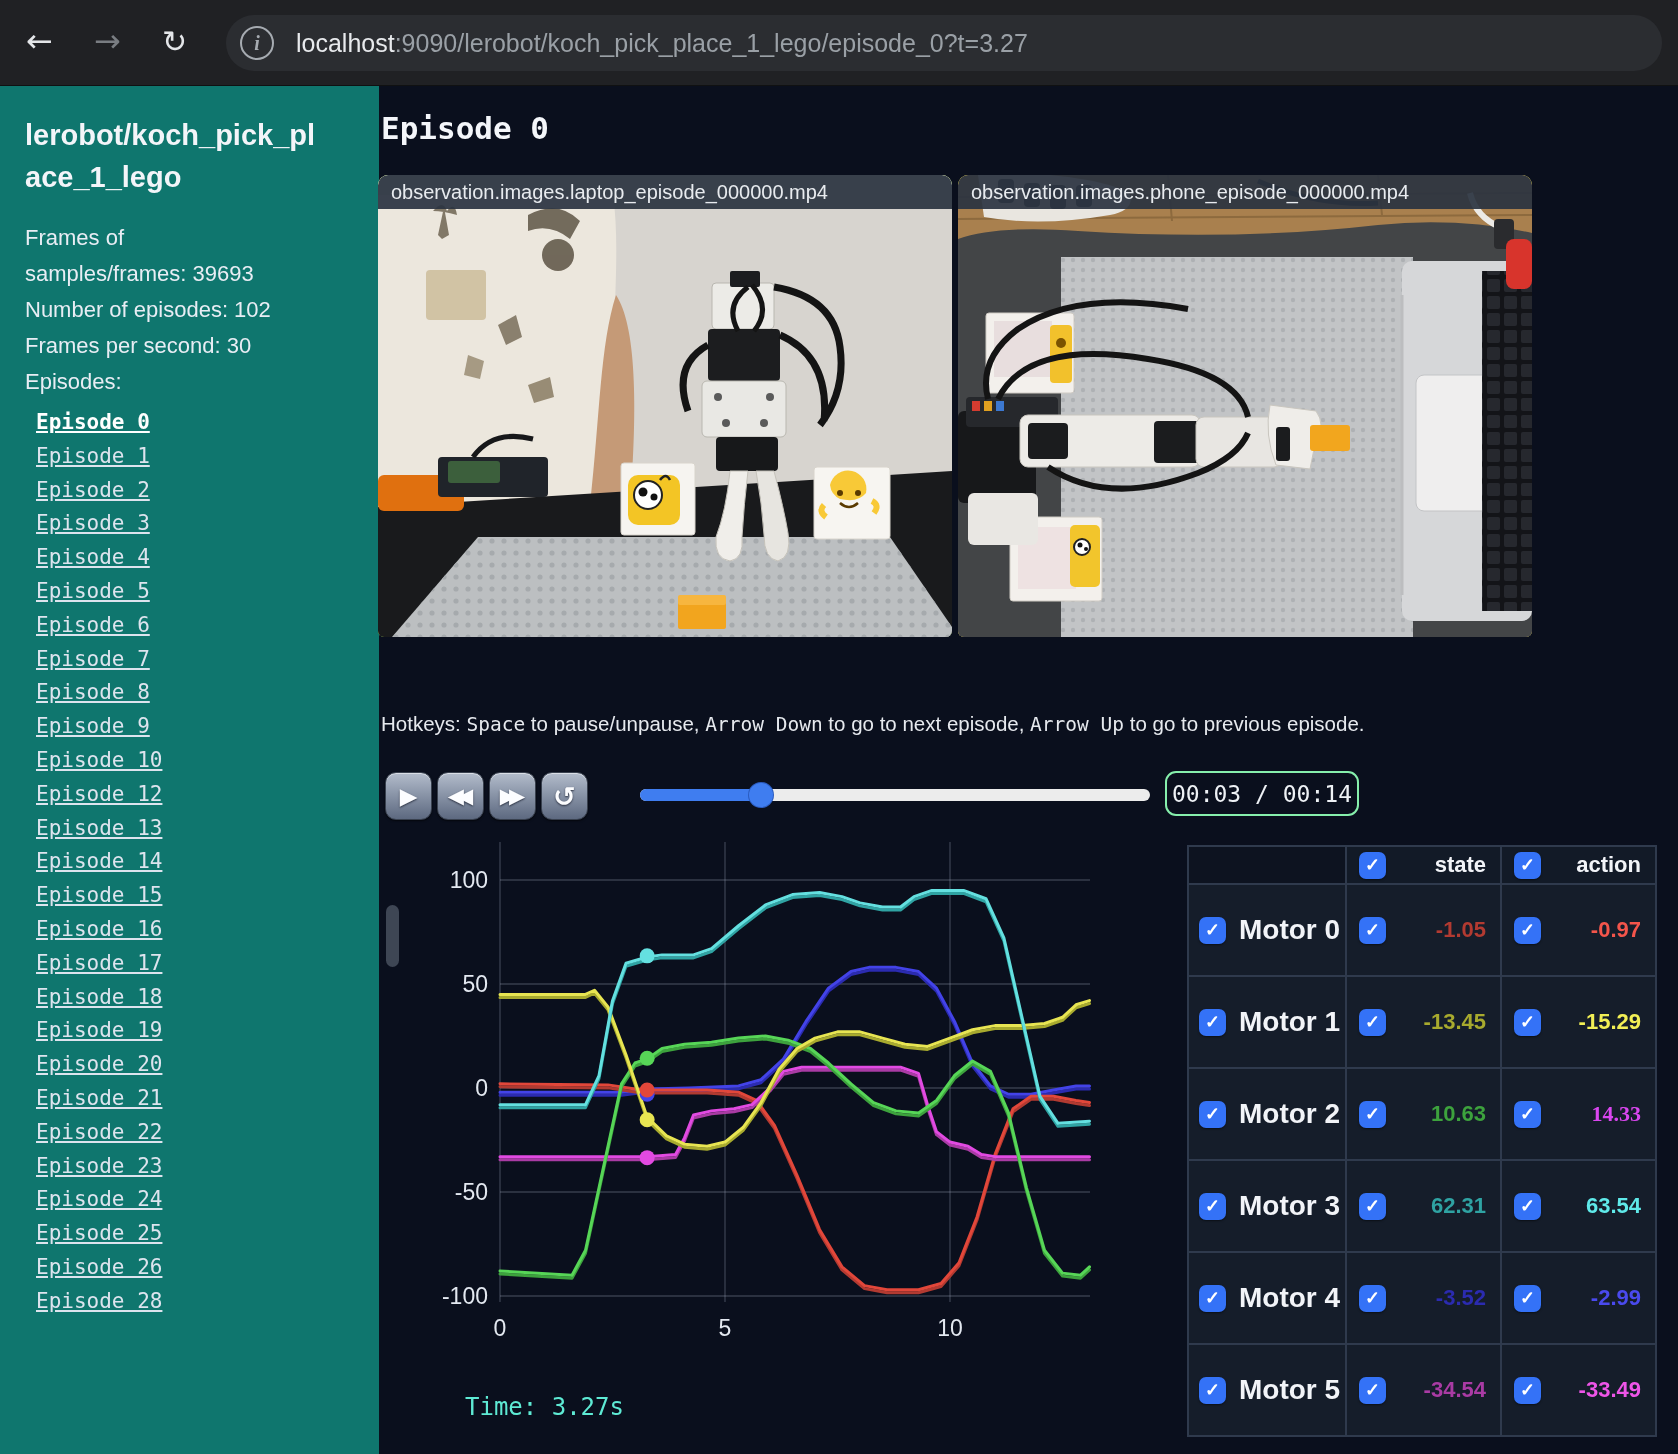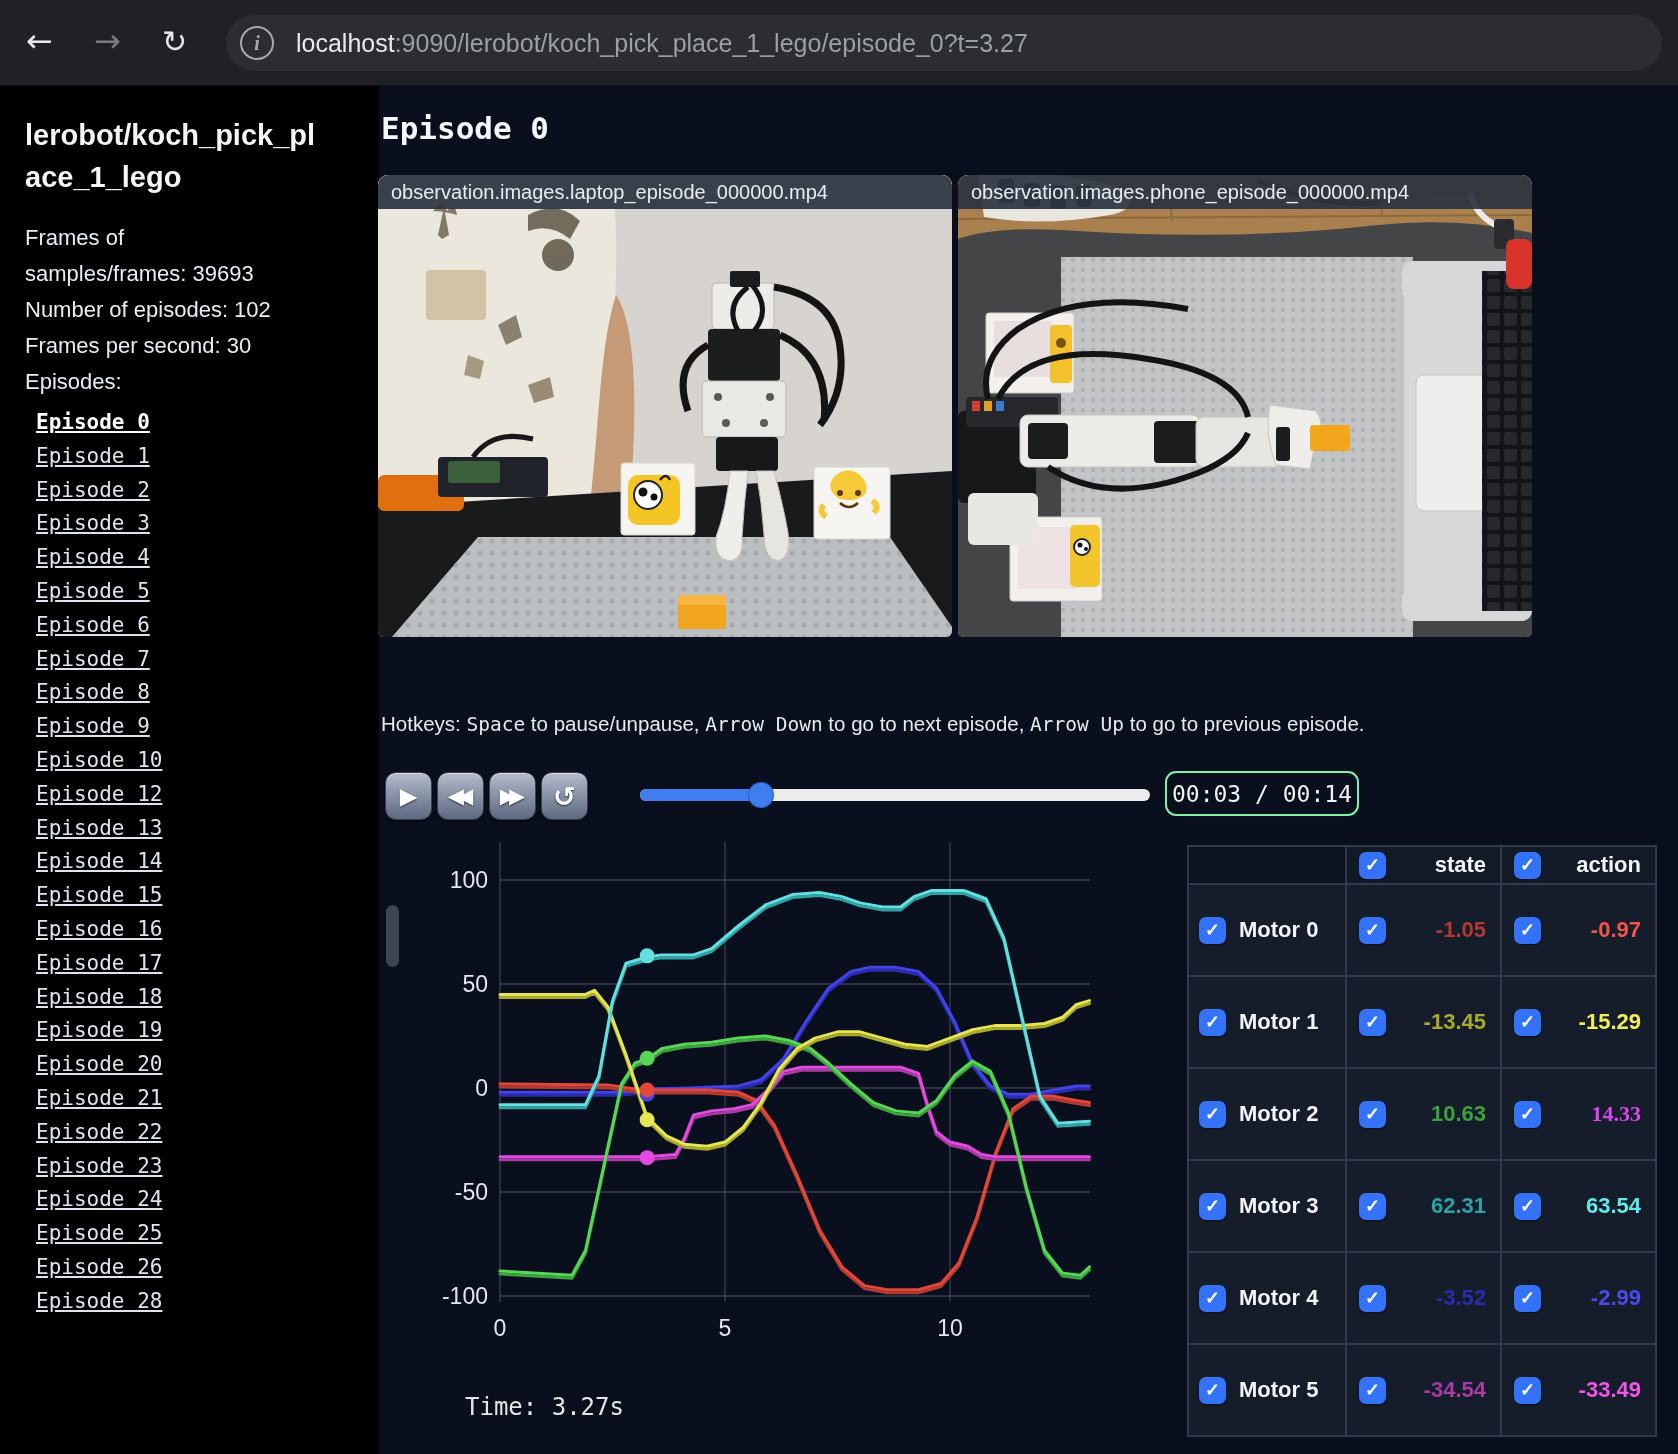--- a/index.html
+++ b/index.html
@@ -11,21 +11,21 @@
   .navic { position:absolute; top:22px; font-size:32px; color:#e4e6e9; cursor:pointer; font-family:"DejaVu Sans", sans-serif; }
   .navic.back { left:26px; }
   .navic.fwd  { left:94px; color:#797d82; }
   .navic.reload { left:162px; font-size:30px; top:24px; }
   .urlbar { position:absolute; left:226px; top:15px; width:1436px; height:56px; background:#2b2d31; border-radius:28px; display:flex; align-items:center; padding-left:14px; }
   .infoic { width:34px; height:34px; border-radius:50%; border:2.5px solid #a6abb1; color:#a6abb1; display:flex; align-items:center; justify-content:center; font-size:20px; font-family:"Liberation Serif", serif; font-style:italic; font-weight:bold; margin-right:22px; flex:none; }
   .url { font-size:25px; color:#9aa0a6; white-space:nowrap; }
   .url .host { color:#e8eaed; }
 
   
-  .sidebar { position:absolute; left:0; top:86px; width:379px; height:1368px; background:#000000; overflow:hidden; }
+  .sidebar { position:absolute; left:0; top:86px; width:379px; height:1368px; background:#0f766e; overflow:hidden; }
   .ds-title { margin:28px 0 0 25px; width:302px; font-size:29px; line-height:1.45; font-weight:bold; color:#f3f5f9; word-break:break-all; }
   .sb-info { margin:22px 0 0 25px; font-size:22px; line-height:36px; color:#e8edf4; }
   .eplist { margin:6px 0 0 36px; }
   .ep { display:block; font-family:"DejaVu Sans Mono", monospace; font-size:21px; line-height:33.8px; color:#dde4ee; text-decoration:underline; cursor:pointer; }
   .ep.active { font-weight:bold; color:#ffffff; }
   .scrollthumb { position:absolute; left:386px; top:905px; width:13px; height:62px; background:#3e4654; border-radius:7px; cursor:pointer; }
 
   
   .heading { position:absolute; left:381px; top:110px; font-family:"DejaVu Sans Mono", monospace; font-size:31px; font-weight:bold; color:#f4f6fa; }
   .video { position:absolute; top:175px; width:574px; height:462px; border-radius:10px 10px 6px 6px; overflow:hidden; background:#bef264; cursor:pointer; }
@@ -47,32 +47,32 @@
   .pbtn .g.loop { letter-spacing:0; padding-right:0; font-size:27px; font-weight:bold; }
   .slider { position:absolute; left:640px; top:783px; width:510px; height:24px; cursor:pointer; }
   .slider .track { position:absolute; left:0; top:6px; width:100%; height:12px; border-radius:7px; background:#ececec; }
   .slider .fill  { position:absolute; left:0; top:6px; height:12px; border-radius:7px 0 0 7px; background:#3f7df0; }
   .slider .thumb { position:absolute; top:0px; width:24px; height:24px; border-radius:50%; background:#3f7df0; box-shadow:0 0 0 1px #2b5cc0; }
   .timebox { position:absolute; left:1165px; top:771px; width:194px; height:45px; border:2px solid #86efac; border-radius:11px;
              color:#eef1f5; font-family:"DejaVu Sans Mono", monospace; font-size:23px; display:flex; align-items:center; justify-content:center; }
 
   
   #chart-svg { position:absolute; left:400px; top:800px; }
-  .timelabel { position:absolute; left:465px; top:1393px; font-family:"DejaVu Sans Mono", monospace; font-size:24px; color:#e5e5e5;text-align:center; }
+  .timelabel { position:absolute; left:465px; top:1393px; font-family:"DejaVu Sans Mono", monospace; font-size:24px; color:#5eead4;text-align:center; }
 
   
   .mtable { position:absolute; left:1187px; top:845px; width:470px; border:1px solid #2f3a4d; border-collapse:collapse; display:grid; grid-template-columns:158px 155px 155px; background:#161e2b; }
   .mtable .cell { border:1px solid #2f3a4d; display:flex; align-items:center; }
   .mtable .hcell { height:38px; background:#121a27; }
   .mtable .hcell.corner { background:#0d1320; }
   .mtable .bcell { height:92px; background:#151d2a; }
   .mtable .valcell { justify-content:space-between; padding:0 14px 0 12px; }
   .mtable .labcell { padding-left:10px; }
   .cb { width:27px; height:27px; border-radius:7px; background:#3472f7; color:#fff; font-size:18px; font-weight:bold; display:flex; align-items:center; justify-content:center; cursor:pointer; flex:none; box-shadow:0 1px 2px rgba(0,0,0,.5); }
-  .mlabel { font-size:22px; font-weight:bold; color:#f2f4f8; margin-left:13px; }
+  .mlabel { font-size:28px; font-weight:bold; color:#f2f4f8; margin-left:13px; }
   .hlabel { font-size:22px; font-weight:bold; color:#f2f4f8; }
   .mval { font-size:22px; font-weight:600; }
 </style>
 </head>
 <body>
 
 <div class="chrome">
   <span class="navic back">←</span>
   <span class="navic fwd">→</span>
   <span class="navic reload">↻</span>

